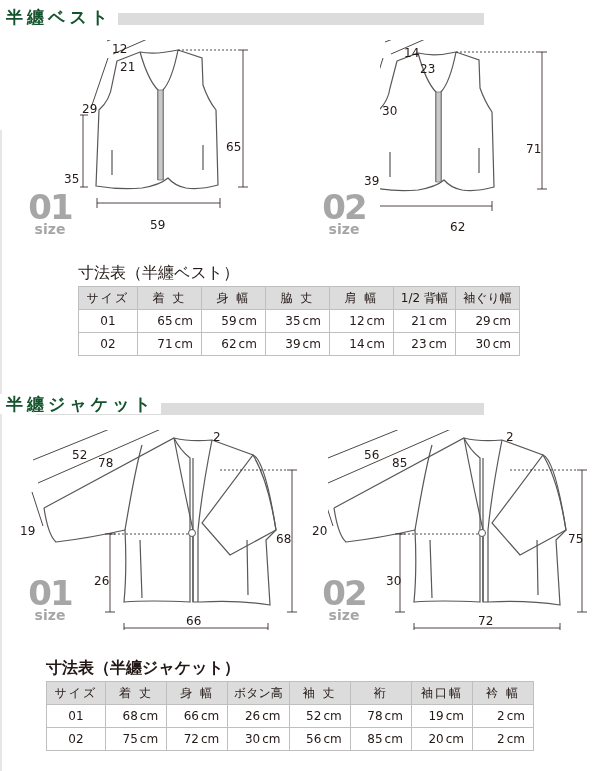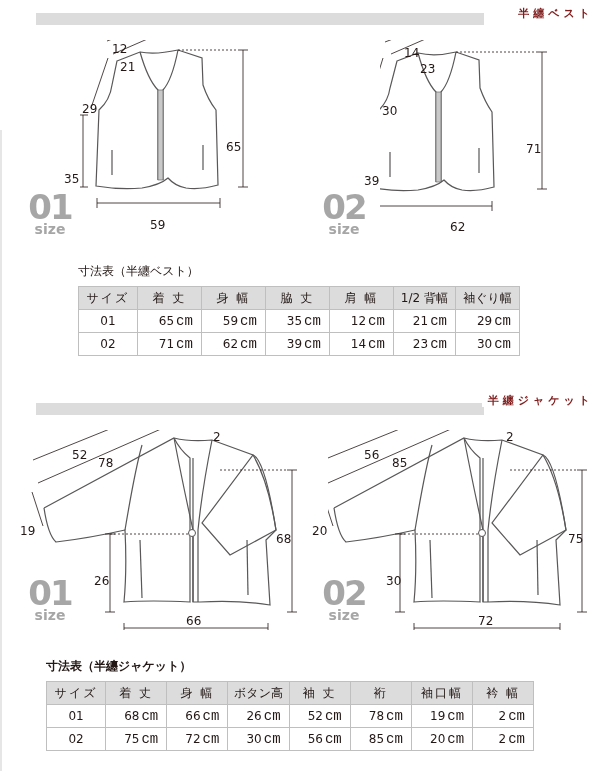--- a/index.html
+++ b/index.html
@@ -1,34 +1,34 @@
 <!DOCTYPE html>
 <html><head>
 <meta charset="utf-8">
 <style>
   html, body { margin: 0; padding: 0; background: #ffffff; }
   body { width: 600px; height: 771px; position: relative; overflow: hidden;
          font-family: "DejaVu Sans", "Liberation Sans", sans-serif; color: #231815; }
   .left-stripe { position: absolute; left: 0; top: 130px; width: 2px; height: 641px; background: #e6e6e6; }
   .section-bar { position: absolute; left: 36px; width: 448px; height: 12px; background: #dcdcdc; }
-  .section-title { position: absolute; left: 0; width: 600px; text-align: right;
-                   font-size: 11px; font-weight: bold; letter-spacing: 4px; color: #7f1d1d; }
+  .section-title { position: absolute; left: 0; width: 600px; text-align: left;
+                   font-size: 17px; font-weight: bold; letter-spacing: 4px; color: #14532d; }
   .section-title span { background: #ffffff; padding: 0 6px; }
   .figure { position: absolute; }
   .figure svg { display: block; }
   .size-badge { position: absolute; text-align: center; color: #a6a6a6; font-family: "DejaVu Sans", sans-serif; font-weight: bold; }
   .size-badge .num { font-size: 34px; line-height: 30px; letter-spacing: -2px; display: block; }
   .size-badge .lbl { font-size: 14px; line-height: 14px; display: block; }
   .dim { position: absolute; font-size: 12px; color: #231815; font-family: "DejaVu Sans", sans-serif; }
-  .table-caption { position: absolute; font-size: 12px; color: #231815; }
+  .table-caption { position: absolute; font-size: 16px; color: #231815; }
   table.size-table { position: absolute; border-collapse: collapse; font-size: 12px; }
   table.size-table th { background: #dcdcdc; font-weight: normal; height: 22px; border: 1px solid #bfbfbf; text-align: center; padding: 0; letter-spacing: 2px; }
   table.size-table td { height: 22px; border: 1px solid #bfbfbf; padding: 0 8px 0 0; text-align: right; }
   table.size-table td.sz { text-align: center; padding: 0; }
-  table.size-table td .unit { font-size: 14px; margin-left: 2px; font-family: Liberation Mono, monospace; }
+  table.size-table td .unit { font-size: 12px; margin-left: 2px; }
 </style>
 </head>
 <body>
 
 <div class="left-stripe"></div>
 
 <div class="section-bar" style="top:13px;"></div>
 <div class="section-title" style="top:6px;"><span>半纏ベスト</span></div>
 
 <div class="figure" style="left:80px; top:40px;">

